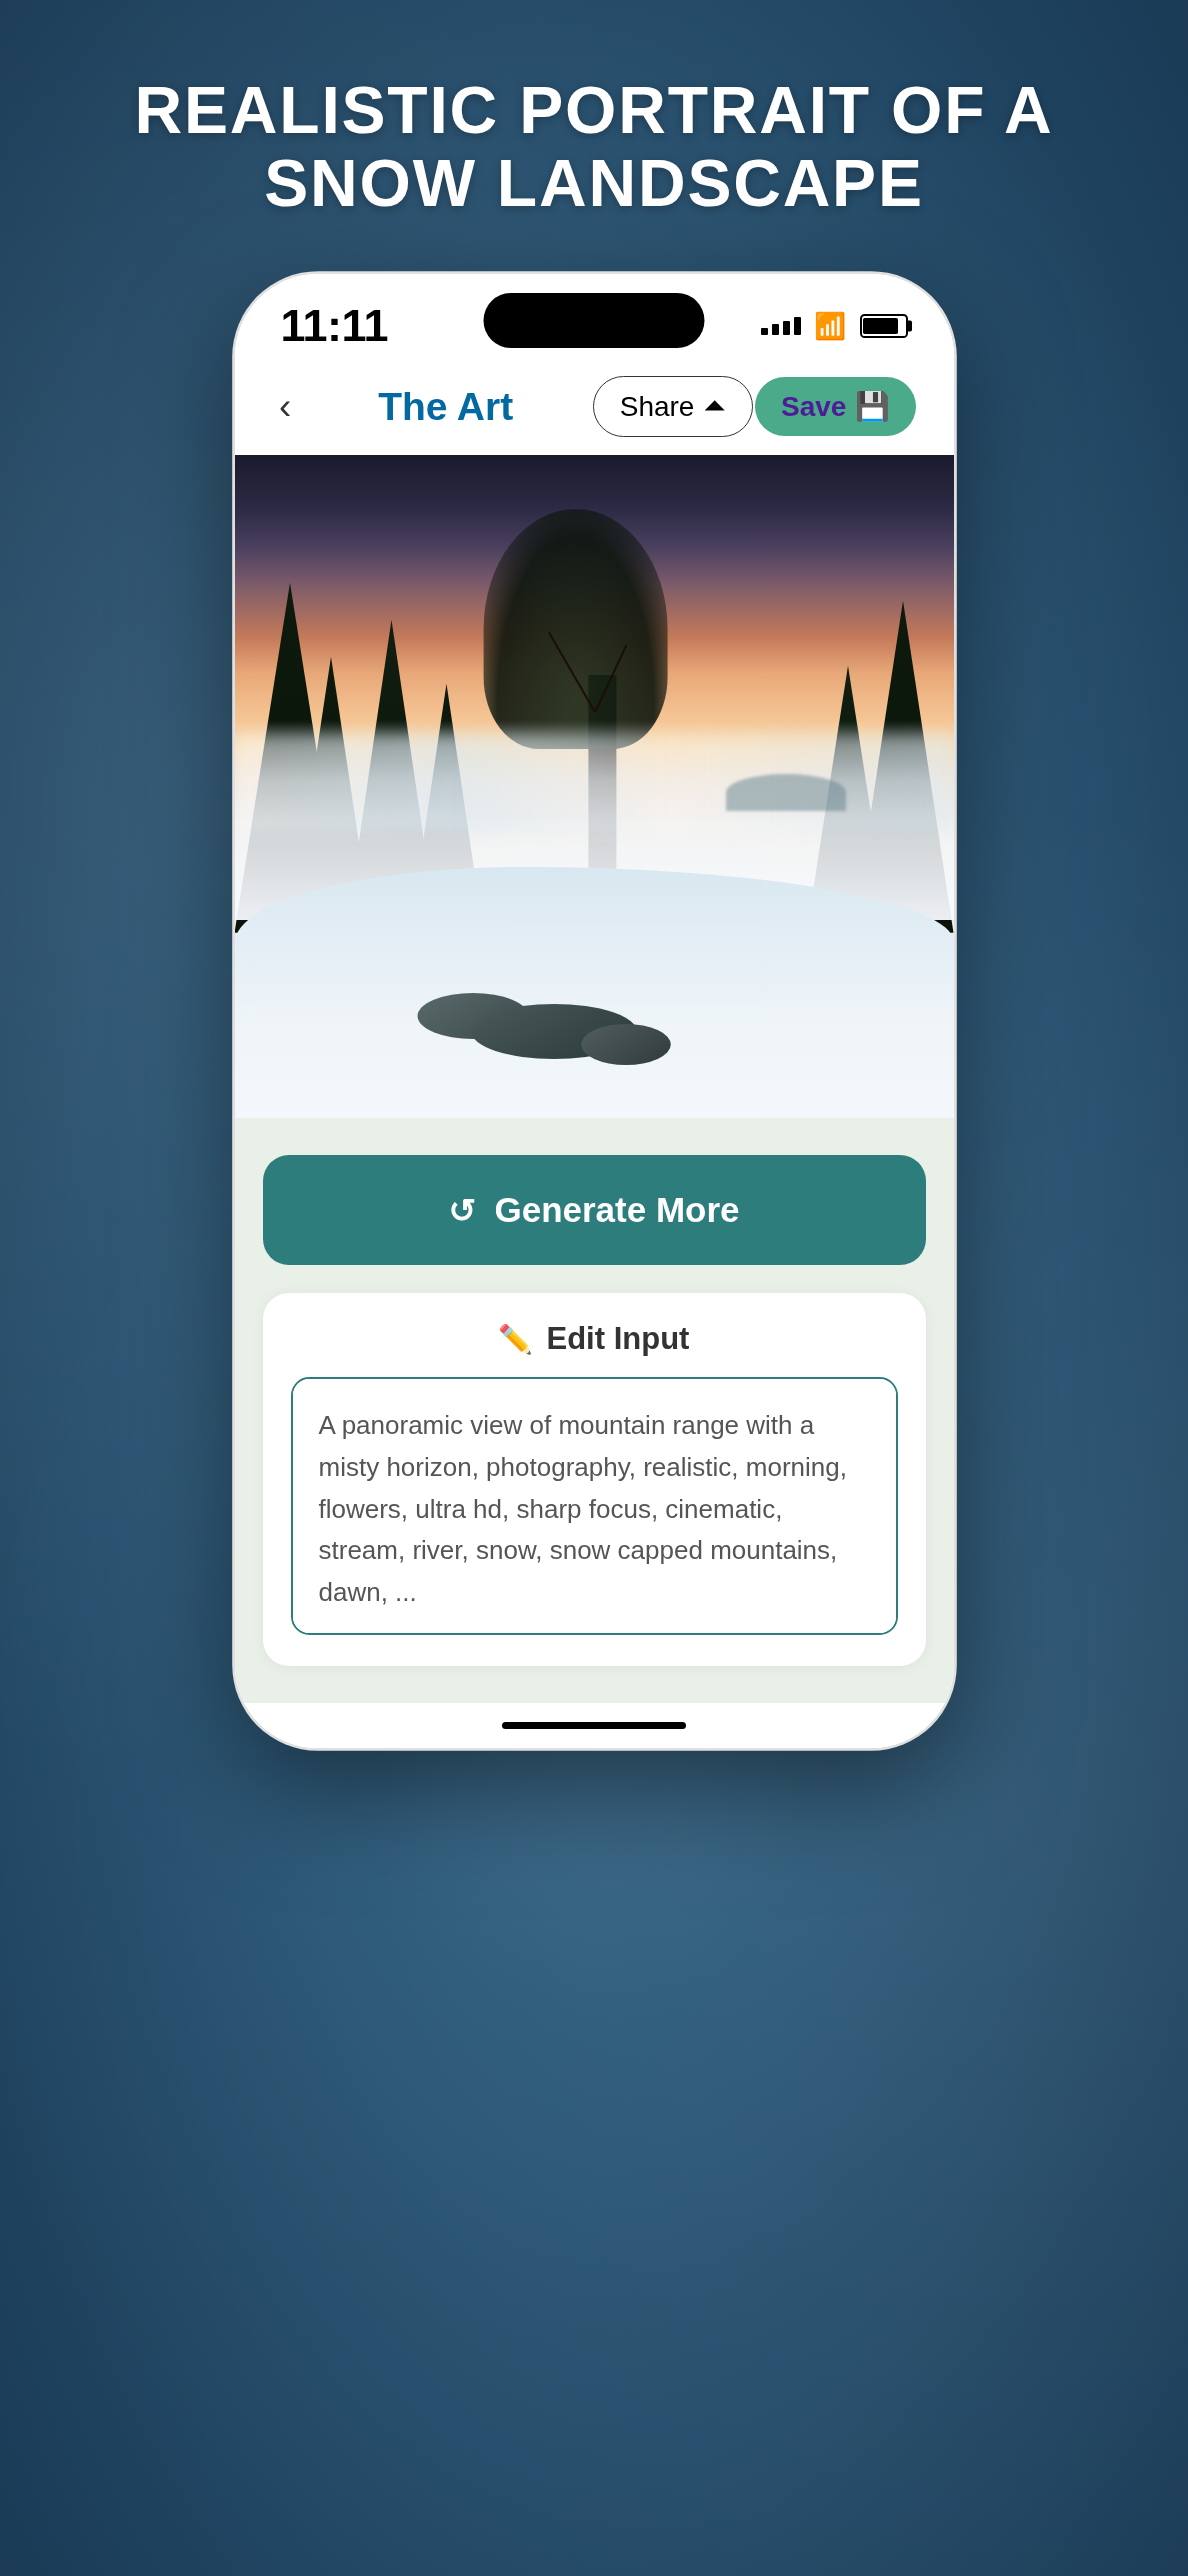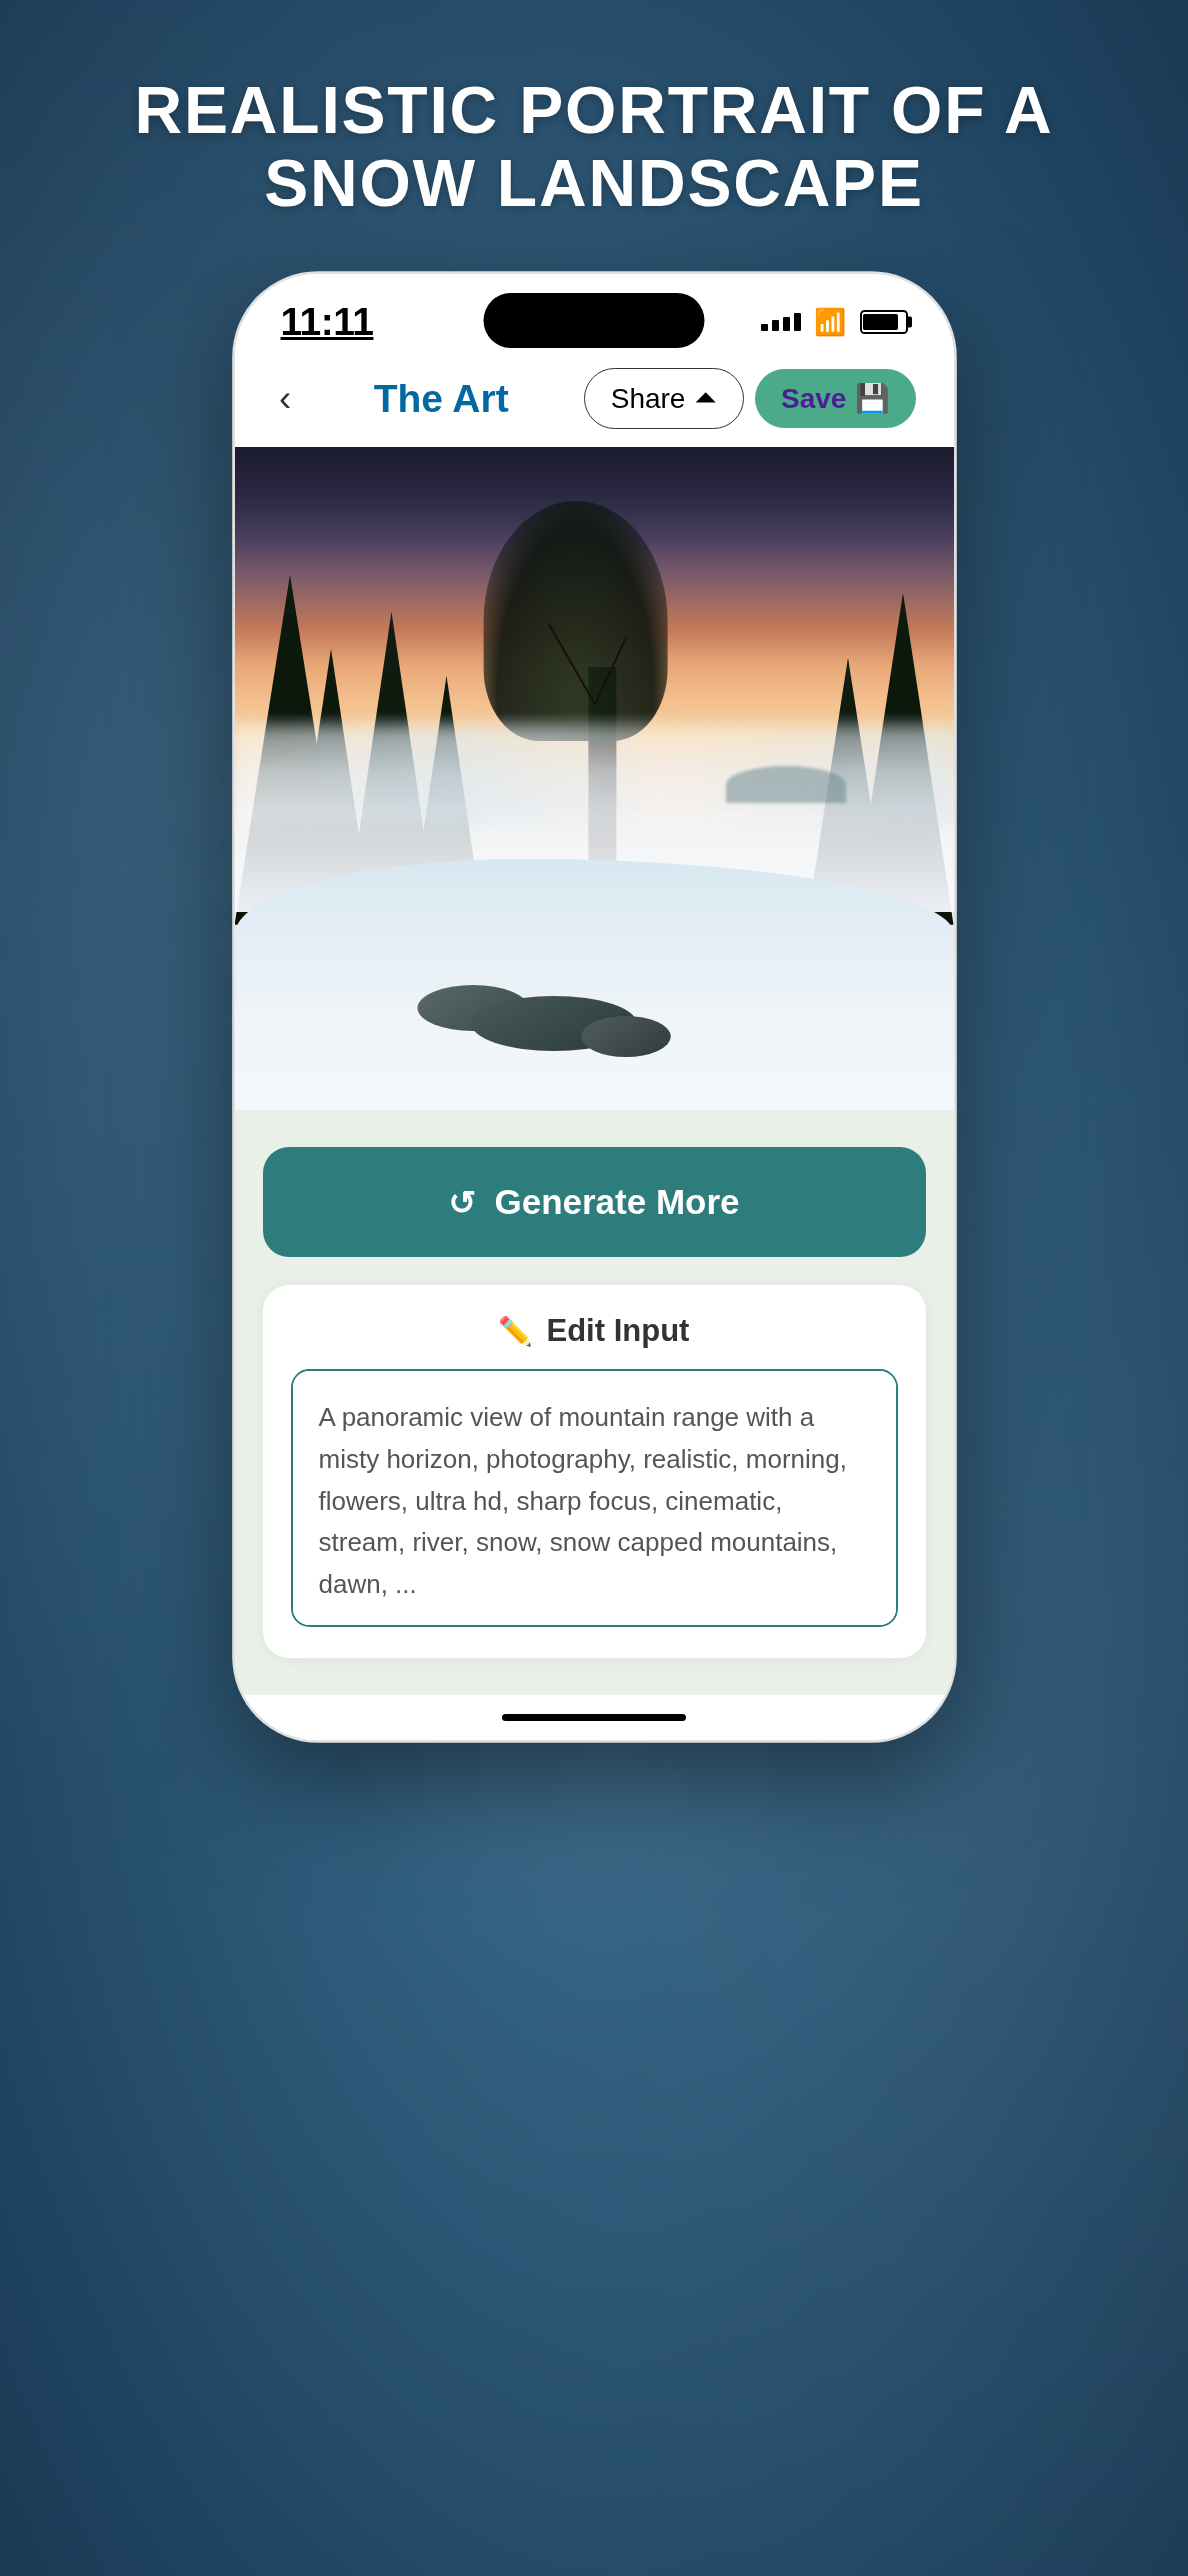--- a/index.html
+++ b/index.html
@@ -59,25 +59,24 @@
     
     .status-bar {
       display: flex;
       align-items: center;
       justify-content: space-between;
       padding: 26px 46px 9.2px;
       background: #ffffff;
     }
 
     .status-time {
-      font-size: 39px;
+      font-size: 45px;
       font-weight: 700;
       color: #000000;
       letter-spacing: -0.5px;
-      text-decoration: underline;
     }
 
     .dynamic-island {
       width: 221px;
       height: 55px;
       background: #000000;
       border-radius: 28px;
       position: absolute;
       left: 50%;
       transform: translateX(-50%);
@@ -154,21 +153,21 @@
     }
 
     .nav-title {
       font-size: 39px;
       font-weight: 700;
       color: #0369a1;
     }
 
     .nav-actions {
       display: flex;
-      gap: 11px;
+      gap: 2px;
       align-items: center;
     }
 
     .btn-share {
       border: 1.8px solid #333;
       background: #ffffff;
       border-radius: 46px;
       padding: 13px 26px;
       font-size: 28px;
       font-weight: 500;

